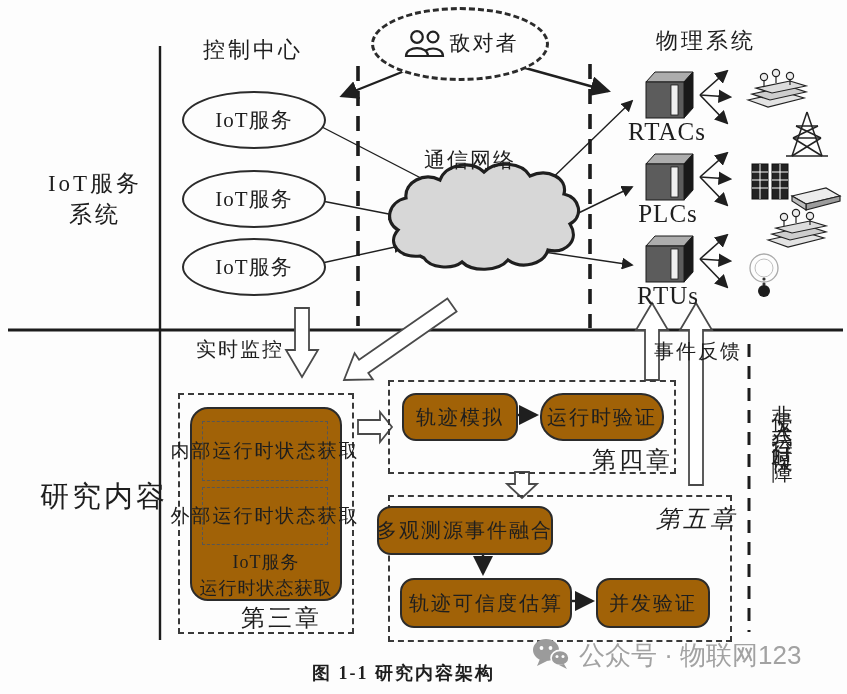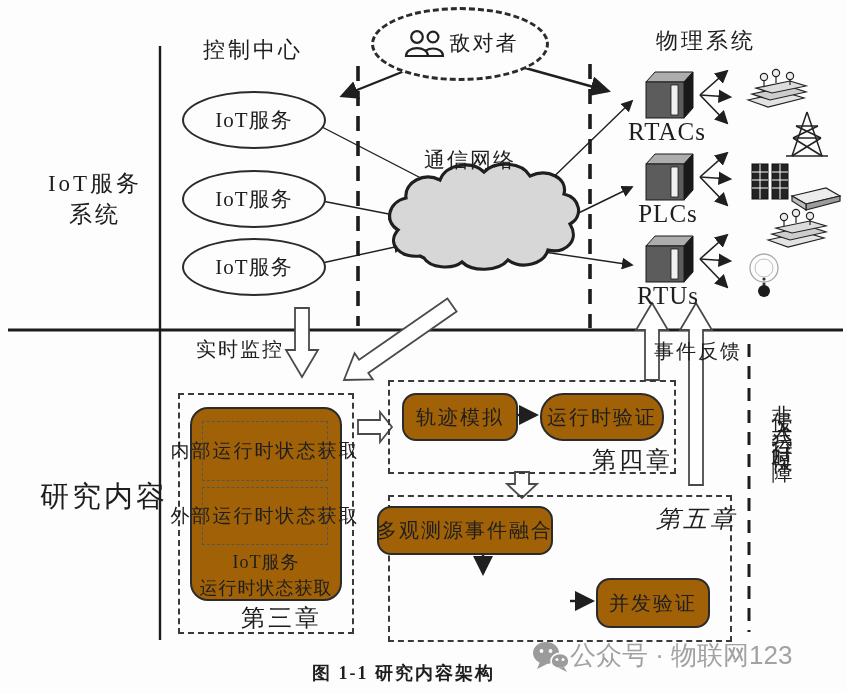--- a/index.html
+++ b/index.html
@@ -33,21 +33,21 @@
     font-size:19px;line-height:1.45;letter-spacing:2px;
   }
   .ch3-summary{position:absolute;z-index:3;width:100%;text-align:center;font-size:18px;line-height:1.45;letter-spacing:1px;}
   .chapter-lbl{position:absolute;z-index:3;font-size:24px;letter-spacing:3px;text-align:right;white-space:nowrap;}
   .vert-lbl{
     position:absolute;z-index:2;writing-mode:vertical-rl;text-orientation:upright;
     font-size:21px;letter-spacing:7px;white-space:nowrap;
   }
   .caption{position:absolute;z-index:2;font-size:18px;font-weight:bold;letter-spacing:2px;white-space:nowrap;}
   .watermark{
-    position:absolute;z-index:2;display:flex;align-items:flex-end;gap:0;
+    position:absolute;z-index:2;display:flex;align-items:flex-start;gap:9px;
     font-family:"Liberation Sans",sans-serif;font-size:26px;color:#a2a2a2;white-space:nowrap;
   }
   .dev-lbl{position:absolute;z-index:2;font-size:25px;letter-spacing:1px;text-align:center;white-space:nowrap;}
 </style>
 </head>
 <body>
 
 <div class="stage">
 
   <svg class="artwork" width="847" height="694" viewBox="0 0 847 694">
@@ -238,20 +238,21 @@
   <div class="chapter-lbl" style="left:206px;top:602px;width:116px;">第三章</div>
 
   <div class="dashedbox" style="left:388px;top:380px;width:284px;height:90px;"></div>
   <div class="rbox" style="left:402px;top:393px;width:112px;height:44px;">轨迹模拟</div>
   <div class="rbox" style="left:540px;top:393px;width:120px;height:44px;border-radius:23px;">运行时验证</div>
   <div class="chapter-lbl" style="left:592px;top:444px;width:74px;">第四章</div>
 
   <div class="dashedbox" style="left:388px;top:495px;width:340px;height:143px;"></div>
   <div class="chapter-lbl" style="left:656px;top:503px;width:68px;font-style:italic;">第五章</div>
   <div class="rbox" style="left:377px;top:506px;width:172px;height:45px;">多观测源事件融合</div>
+  <div class="rbox" style="left:400px;top:578px;width:168px;height:46px;">轨迹可信度估算</div>
   <div class="rbox" style="left:596px;top:578px;width:110px;height:46px;">并发验证</div>
 
   <div class="vert-lbl" style="left:768px;top:388px;height:240px;">非侵入式运行时保障</div>
 
   <div class="caption" style="left:312px;top:661px;">图 1-1 研究内容架构</div>
 
   <div class="watermark" style="left:532px;top:638px;">
     <svg width="38" height="32" viewBox="0 0 38 32">
       <g fill="#9b9b9b">
         <ellipse cx="14" cy="12" rx="13" ry="11"></ellipse>

